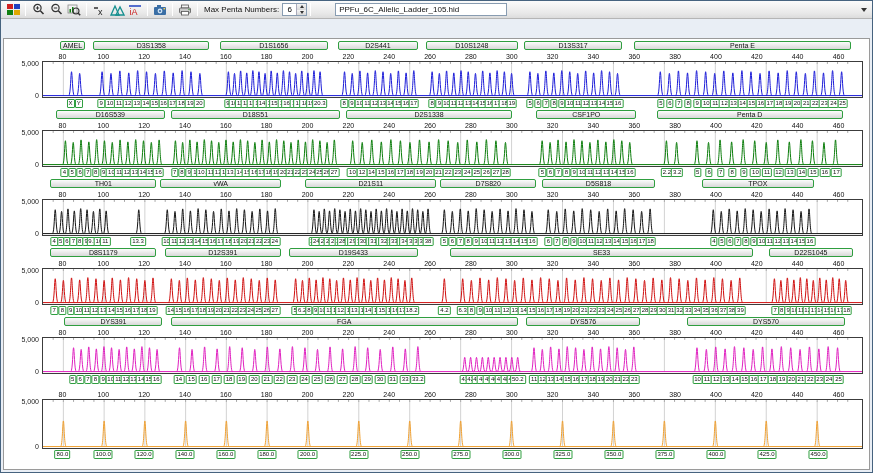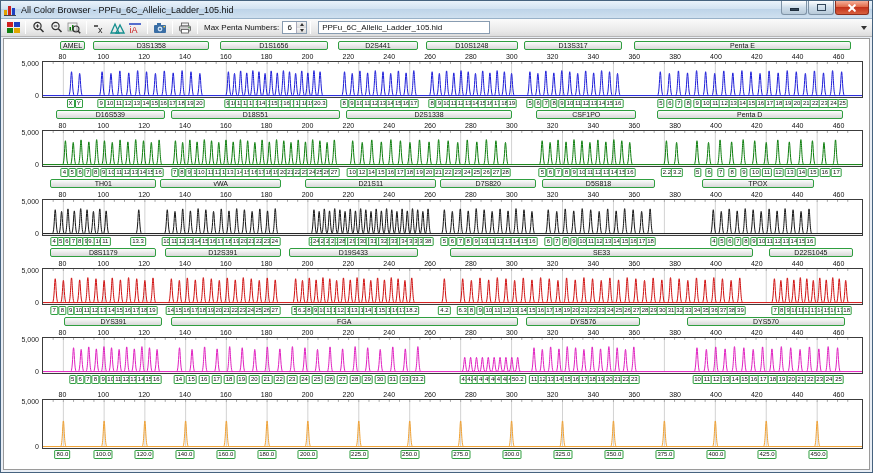--- a/index.html
+++ b/index.html
@@ -19,21 +19,21 @@
   .toolbar{height:18px;display:flex;align-items:center;background:linear-gradient(#fbfbfb,#e9e9e9 70%,#dcdcdc);border-bottom:1px solid #b5b5b5;padding:0 3px}
   .tbtn{width:18px;height:15px;display:flex;align-items:center;justify-content:center;border:1px solid transparent;border-radius:2px;cursor:pointer}
   .sep{width:1px;height:13px;background:#bdbdbd;border-right:1px solid #fff;margin:0 3px}
   .tlabel{font-size:8px;margin:0 3px;white-space:nowrap;color:#111}
   .spin{display:flex;border:1px solid #889cb1;background:#fff;height:13px;align-items:stretch}
   .spinval{font-size:8px;width:13px;text-align:center;line-height:11px}
   .spinarrows{display:flex;flex-direction:column;width:10px;border-left:1px solid #aab}
   .sarrow{flex:1;display:flex;align-items:center;justify-content:center;background:linear-gradient(#f4f4f4,#d8d8d8);cursor:pointer}
   .tri-up{width:0;height:0;border-left:2.5px solid transparent;border-right:2.5px solid transparent;border-bottom:3px solid #333}
   .tri-down{width:0;height:0;border-left:2.5px solid transparent;border-right:2.5px solid transparent;border-top:3px solid #333}
-  .filefield{margin-left:4px;width:172px;height:13px;border:1px solid #889cb1;background:#fff;font-size:8px;padding:0 3px;font-family:inherit;color:#111}
+  .filefield{margin-left:21px;width:172px;height:13px;border:1px solid #889cb1;background:#fff;font-size:8px;padding:0 3px;font-family:inherit;color:#111}
   .tb-spacer{flex:1}
   .overflow-chevron{width:0;height:0;border-left:3px solid transparent;border-right:3px solid transparent;border-top:4px solid #333;margin-right:2px;cursor:pointer}
   .content{position:absolute;top:37px;left:2px;right:2px;bottom:2px;background:#fff;border:1px solid #9a9a9a;padding-top:2px;overflow:hidden}
   .crow{position:relative;margin-left:38px;margin-right:6px}
   .crow.sizestd{margin-top:4px}
   .hbar{position:relative;height:10px;margin-bottom:1px}
   .mbox{position:absolute;top:0;height:9px;line-height:8px;font-size:7px;text-align:center;background:linear-gradient(#fcfcfc,#d8d8d8);border:1px solid #2f9e3f;border-radius:2px;overflow:hidden;color:#111;white-space:nowrap}
   .abar{position:relative;height:9px}
   .tick{position:absolute;top:0;transform:translateX(-50%);font-size:7px;line-height:9px;color:#111}
   .plotwrap{position:relative;border:1px solid #3c3c3c;background:#fff;cursor:crosshair}
@@ -42,40 +42,20 @@
   .ymax{top:-2px}
   .ymin{bottom:-2px}
   .lbar{position:relative;height:11px;margin-top:1px}
   .albox{position:absolute;top:0;transform:translateX(-50%);font-size:6px;line-height:7px;padding:0 1px;background:#fff;border:1px solid #2f9e3f;border-radius:1px;white-space:nowrap;color:#111}
 </style>
 </head>
 <body>
 
 <div class="window">
 
-  <div class="titlebar">
-    <svg width="13" height="12" viewBox="0 0 13 12">
-      <rect x="0" y="6" width="3" height="6" fill="#e0a000"></rect>
-      <rect x="4" y="2" width="3" height="10" fill="#cc2020"></rect>
-      <rect x="8" y="4" width="3" height="8" fill="#2040c0"></rect>
-      <rect x="0" y="11" width="12" height="1" fill="#444"></rect>
-    </svg>
-    <span class="title">All Color Browser - PPFu_6C_Allelic_Ladder_105.hid</span>
-    <div class="winbtns">
-      <div class="wbtn">
-          <div class="glyph-min"></div>
-        </div>
-      <div class="wbtn">
-          <div class="glyph-max"></div>
-        </div>
-      <div class="wbtn close">
-          <div class="glyph-close"></div>
-        </div>
-    </div>
-  </div>
 
   <div class="toolbar">
     <div class="tbtn">
       <svg width="13" height="12" viewBox="0 0 13 12">
         <rect x="0" y="0" width="6" height="5" fill="#d02020"></rect>
           <rect x="7" y="0" width="6" height="5" fill="#2040c0"></rect>
         <rect x="0" y="6" width="6" height="5" fill="#108010"></rect>
           <rect x="7" y="6" width="6" height="5" fill="#e0a800"></rect>
       </svg>
     </div>

